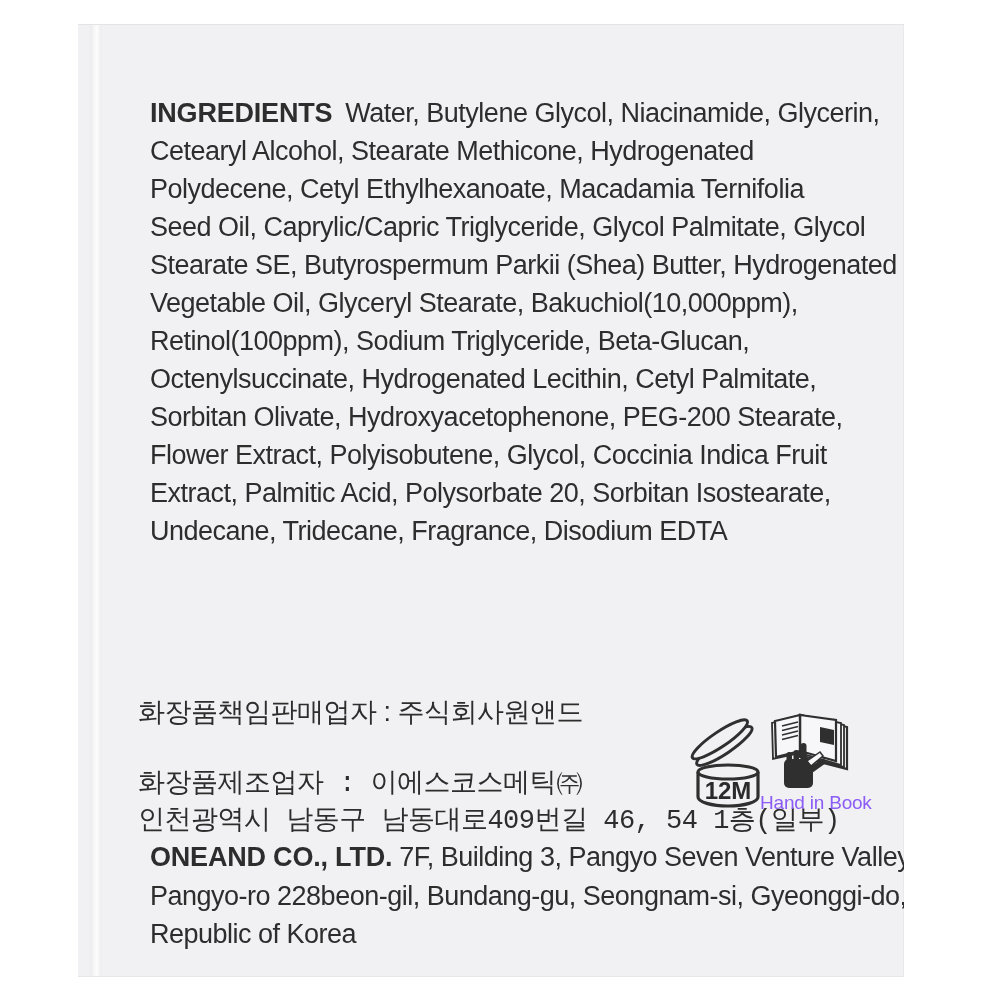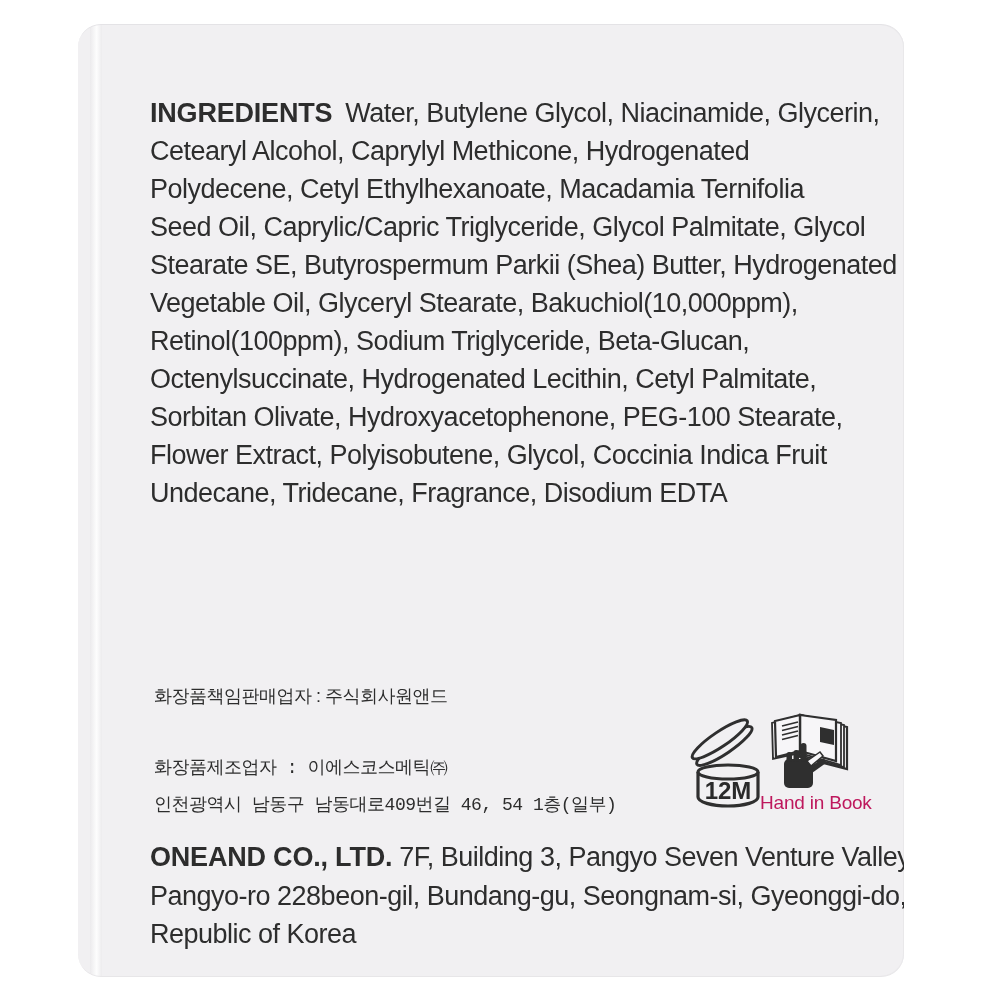--- a/index.html
+++ b/index.html
@@ -9,76 +9,76 @@
     font-family:"Liberation Sans","DejaVu Sans",sans-serif;
     color:#2d2d2d;
   }
   .panel{
     position:absolute;left:78px;top:24px;width:826px;height:951px;
     background:#f1f0f2;
     border-top:1px solid #e4e3e6;
     border-bottom:1px solid #e7e6e8;
     box-shadow:inset -1px 0 0 #e9e8ea;
     overflow:hidden;
-    border-radius:23px;
   }
   .fold{
     position:absolute;left:12px;top:0;width:12px;height:100%;
     background:linear-gradient(90deg,rgba(0,0,0,0.025),rgba(255,255,255,0.85) 55%,rgba(0,0,0,0.02));
     pointer-events:none;
   }
   .ingredients{
     position:absolute;left:72px;top:69px;
     font-size:27px;line-height:38px;letter-spacing:-0.5px;
     white-space:nowrap;
   }
   .ingredients .line{white-space:nowrap;}
   .bold{font-weight:bold;letter-spacing:-0.2px;}
   .ing-heading{margin-right:13px;}
   .kr{
-    position:absolute;left:76px;
-    font-size:18px;line-height:37px;letter-spacing:-0.5px;white-space:nowrap;
+    position:absolute;left:60px;
+    font-size:27px;line-height:37px;letter-spacing:-0.5px;white-space:nowrap;margin-top:16px;
   }
   .kr1{top:653px;}
   .kr2{top:725px;font-family:Liberation Mono, monospace;}
   .company{
     position:absolute;left:72px;top:813px;
     font-size:27px;line-height:38.5px;letter-spacing:-0.5px;white-space:nowrap;
   }
   .icon-jar{position:absolute;left:608px;top:682px;width:84px;height:110px;}
   .icon-book{position:absolute;left:685px;top:686px;width:88px;height:86px;}
   .book-label{
     position:absolute;left:682px;top:767px;width:110px;
     font-size:19px;letter-spacing:-0.2px;text-align:center;white-space:nowrap;
-    color:#be185d;
+    color:#8b5cf6;
   }
   svg .stroke{fill:none;stroke:#2f2f2f;}
   svg .fillbg{fill:#f1f0f2;stroke:#2f2f2f;}
   svg .fillwhite{fill:#f7f6f8;stroke:#2f2f2f;}
   svg .dark{fill:#2f2f2f;stroke:none;}
 </style>
 </head>
 <body>
 
 <div class="panel">
   <div class="fold"></div>
 
   <div class="ingredients">
     <div class="line">
       <span class="bold ing-heading">INGREDIENTS</span><span>Water, Butylene Glycol, Niacinamide, Glycerin,</span>
     </div>
-    <div class="line">Cetearyl Alcohol, Caprylyl Methicone, Hydrogenated</div>
+    <div class="line">Cetearyl Alcohol, Stearate Methicone, Hydrogenated</div>
     <div class="line">Polydecene, Cetyl Ethylhexanoate, Macadamia Ternifolia</div>
     <div class="line">Seed Oil, Caprylic/Capric Triglyceride, Glycol Palmitate, Glycol</div>
     <div class="line">Stearate SE, Butyrospermum Parkii (Shea) Butter, Hydrogenated</div>
     <div class="line">Vegetable Oil, Glyceryl Stearate, Bakuchiol(10,000ppm),</div>
     <div class="line">Retinol(100ppm), Sodium Triglyceride, Beta-Glucan,</div>
     <div class="line">Octenylsuccinate, Hydrogenated Lecithin, Cetyl Palmitate,</div>
-    <div class="line">Sorbitan Olivate, Hydroxyacetophenone, PEG-100 Stearate,</div>
+    <div class="line">Sorbitan Olivate, Hydroxyacetophenone, PEG-200 Stearate,</div>
     <div class="line">Flower Extract, Polyisobutene, Glycol, Coccinia Indica Fruit</div>
+    <div class="line">Extract, Palmitic Acid, Polysorbate 20, Sorbitan Isostearate,</div>
     <div class="line">Undecane, Tridecane, Fragrance, Disodium EDTA</div>
   </div>
 
   <div class="kr kr1">
     <div>화장품책임판매업자 : 주식회사원앤드</div>
   </div>
 
   <div class="kr kr2">
     <div>화장품제조업자 : 이에스코스메틱㈜</div>
     <div>인천광역시 남동구 남동대로409번길 46, 54 1층(일부)</div>

